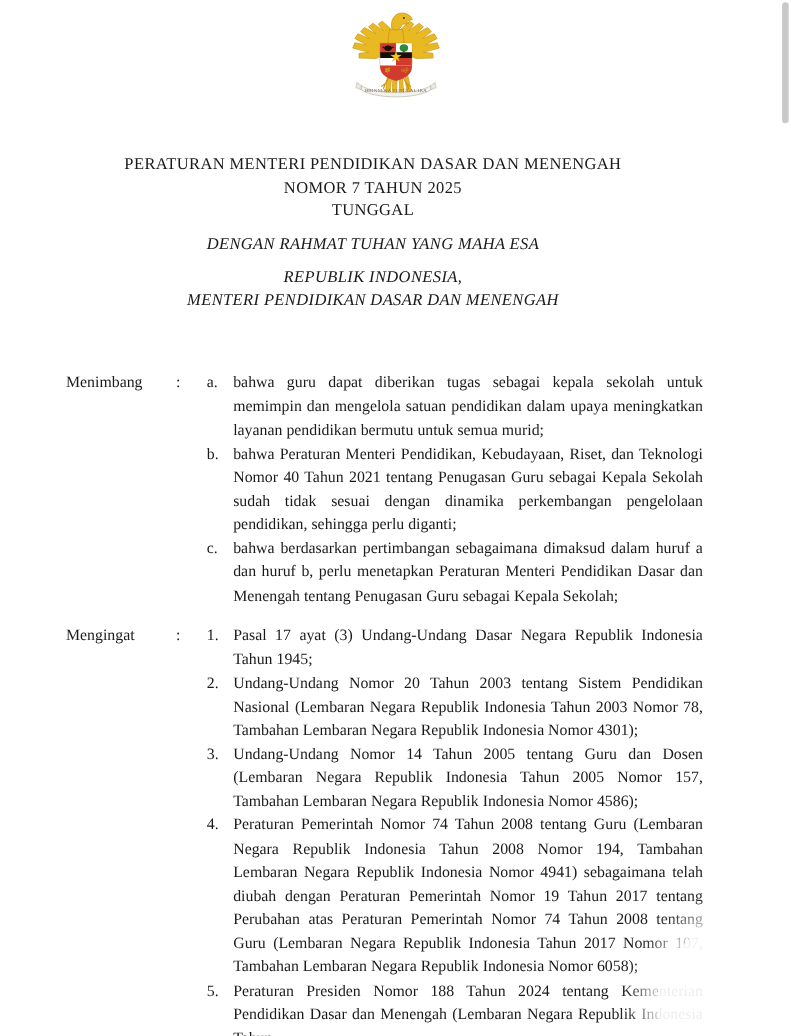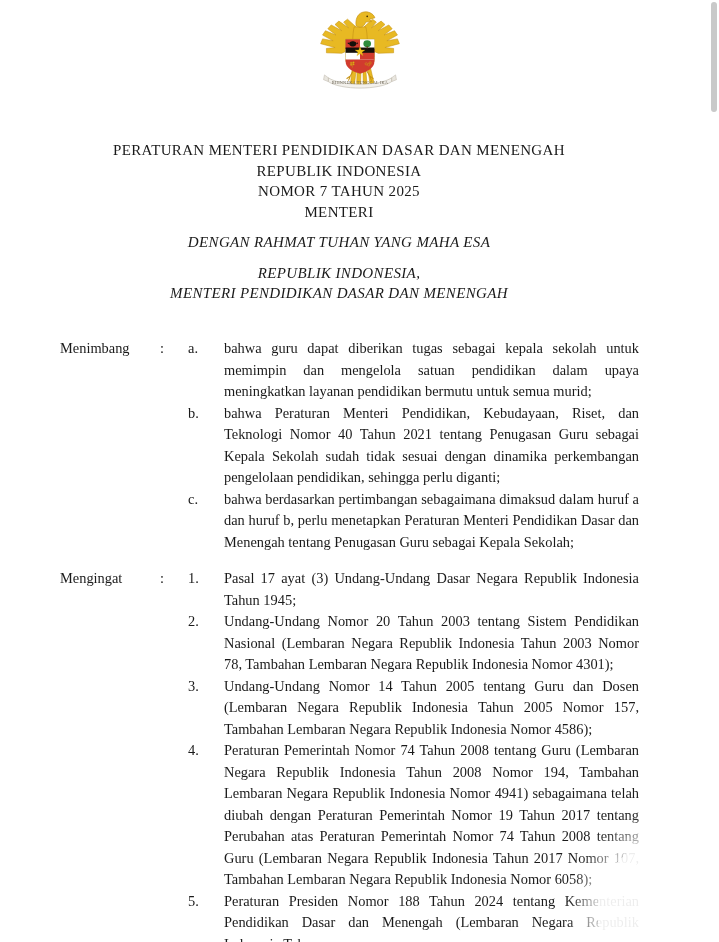--- a/index.html
+++ b/index.html
@@ -104,21 +104,20 @@
     font-size: 14.4px;
     line-height: 21.5px;
   }
   .item-text {
     flex: 1 1 auto;
     font-size: 14.4px;
     line-height: 21.5px;
     text-align: justify;
     text-justify: inter-word;
     hyphens: none;
-    margin-left: 12px;
   }
   
 
   
   .scrollbar-track {
     position: absolute;
     right: 0;
     top: 0;
     width: 9px;
     height: 942px;
@@ -218,23 +217,22 @@
         <path d="M34 162 C60 180 140 180 166 162 L166 170 C140 188 60 188 34 170 Z" fill="#f3f1ec" stroke="#b8b2a4" stroke-width="1.2"></path>
         <path d="M34 162 L26 156 L24 166 L34 170 Z" fill="#e9e6df" stroke="#b8b2a4" stroke-width="1"></path>
         <path d="M166 162 L174 156 L176 166 L166 170 Z" fill="#e9e6df" stroke="#b8b2a4" stroke-width="1"></path>
         <text x="100" y="175" text-anchor="middle" font-family="'Liberation Serif', serif" font-size="9" fill="#6b6455" letter-spacing="0.4">BHINNEKA TUNGGAL IKA</text>
       </g>
     </svg>
   </div>
 
   <div class="titles">
     <div class="title-line">PERATURAN MENTERI PENDIDIKAN DASAR DAN MENENGAH</div>
-    <div class="title-line">REPUBLIK INDONESIA</div>
     <div class="title-line">NOMOR 7 TAHUN 2025</div>
-    <div class="title-line">MENTERI</div>
+    <div class="title-line">TUNGGAL</div>
     <div class="title-gap-1"></div>
     <div class="subtitle-line">DENGAN RAHMAT TUHAN YANG MAHA ESA</div>
     <div class="title-gap-2"></div>
     <div class="subtitle-line">REPUBLIK INDONESIA,</div>
     <div class="subtitle-line">MENTERI PENDIDIKAN DASAR DAN MENENGAH</div>
   </div>
 
   <div class="body-block">
 
     <div class="clause-row">

